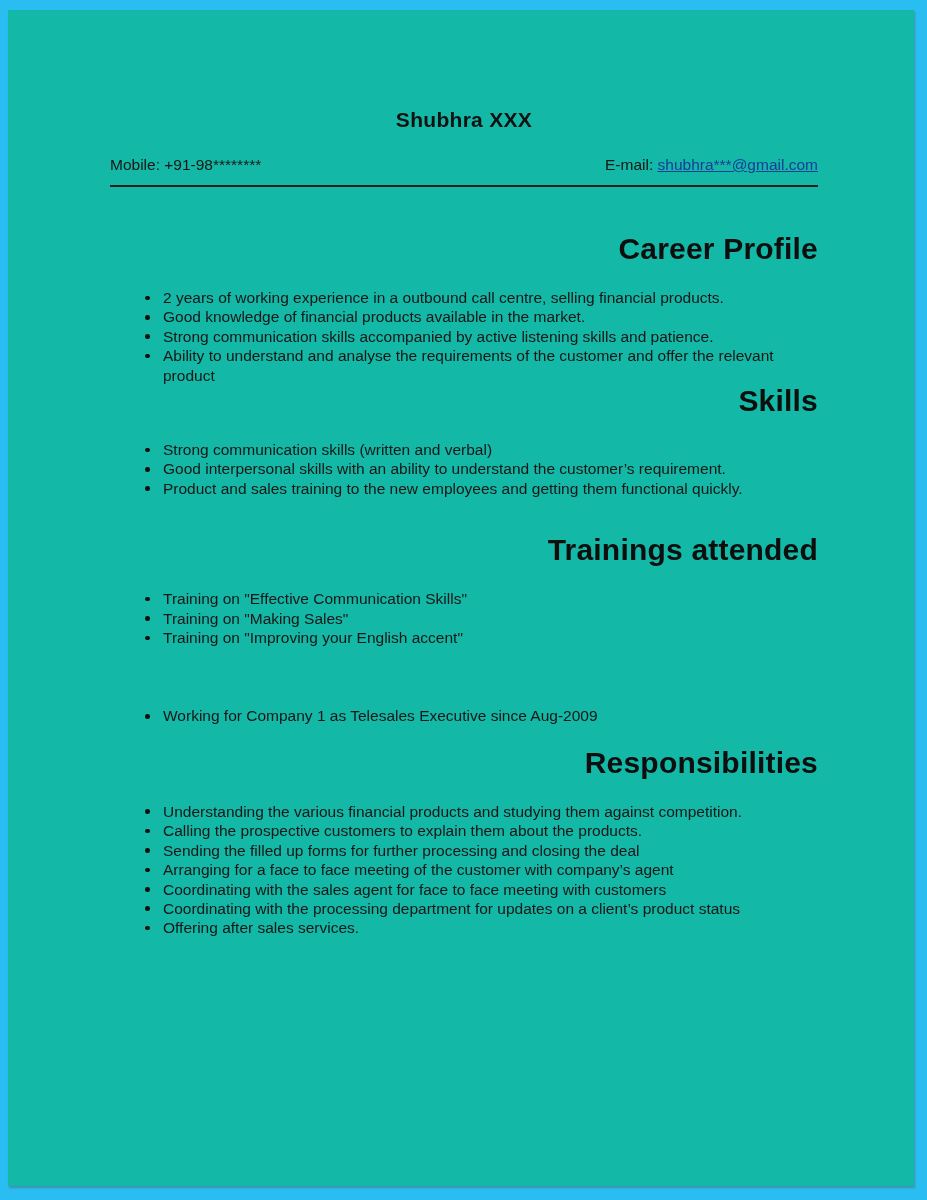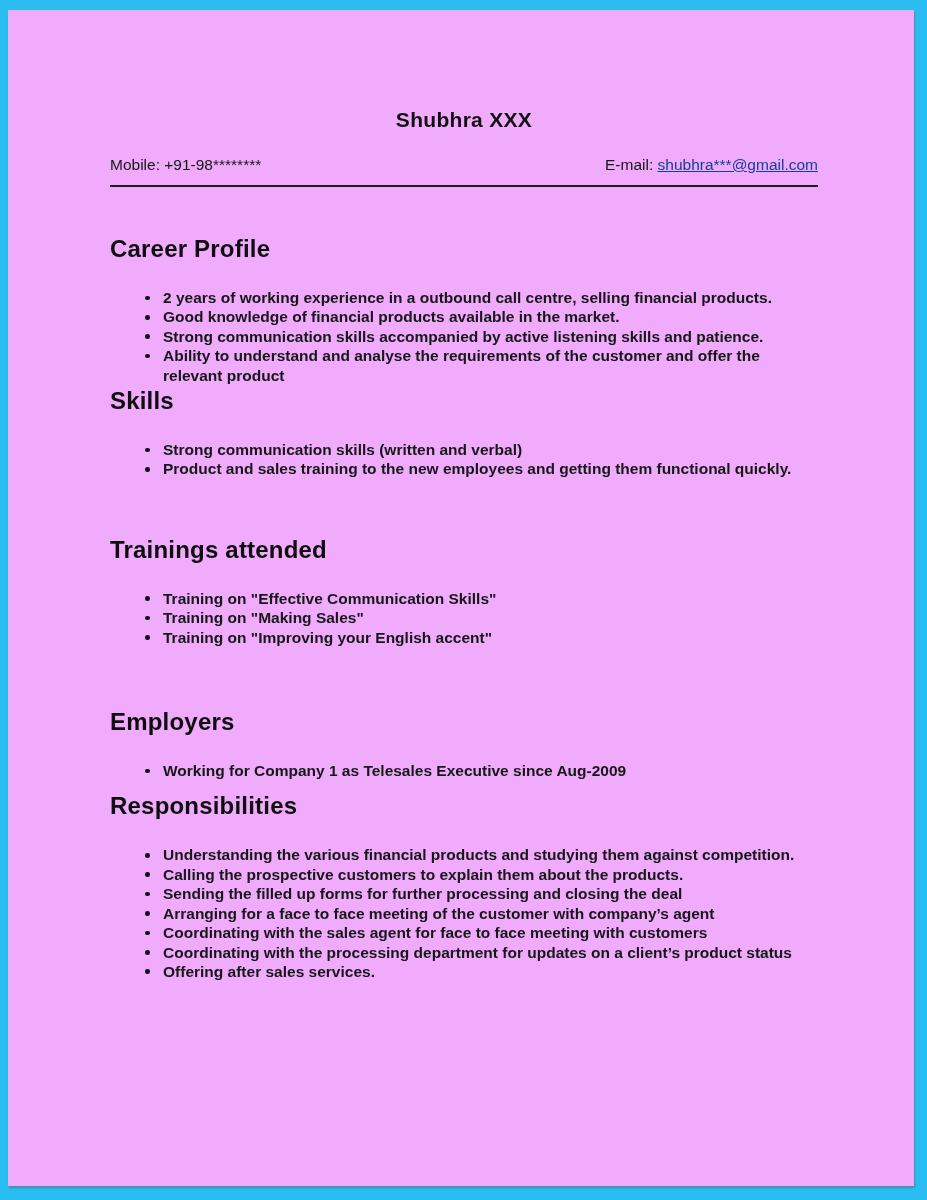--- a/index.html
+++ b/index.html
@@ -10,21 +10,21 @@
     position: relative;
     font-family: "Liberation Sans", sans-serif;
     overflow: hidden;
   }
   .page {
     position: absolute;
     left: 8px;
     top: 10px;
     right: 13px;
     bottom: 14px;
-    background: #f0abfc;
+    background: #14b8a6;
     box-sizing: border-box;
     padding: 0 96px 0 102px;
     box-shadow: 1px 2px 2px rgba(90,90,90,0.45);
     color: #1a1a1a;
   }
   .resume-name {
     margin: 97px 0 0 0;
     font-size: 21px;
     line-height: 26px;
     font-weight: bold;
@@ -46,39 +46,39 @@
     text-decoration: underline;
     cursor: pointer;
   }
   .rule {
     height: 2px;
     background: #1c1c1c;
     margin-top: 9px;
   }
   h2.sec-title {
     margin: 0;
-    font-size: 24px;
+    font-size: 30px;
     line-height: 32px;
     font-weight: bold;
     color: #0e0e0e;
     letter-spacing: 0.2px;
+    text-align: right;
   }
   .section.sec-career   { margin-top: 46px; }
   .section.sec-skills   { }
-  .section.sec-train    { margin-top: 55px; }
+  .section.sec-train    { margin-top: 36px; }
   .section.sec-empl     { margin-top: 59px; }
-  .section.sec-resp     { margin-top: 10px; }
+  .section.sec-resp     { margin-top: 21px; }
   ul.bullets {
     list-style: none;
     margin: 23px 0 0 0;
     padding: 0;
     font-size: 15.5px;
     line-height: 19.4px;
     color: #171717;
-    font-weight: bold;
   }
   ul.bullets li {
     position: relative;
     padding-left: 53px;
   }
   ul.bullets li::before {
     content: "";
     position: absolute;
     left: 35px;
     top: 7.5px;
@@ -115,35 +115,35 @@
       <li>Good knowledge of financial products available in the market.</li>
       <li>Strong communication skills accompanied by active listening skills and patience.</li>
       <li>Ability to understand and analyse the requirements of the customer and offer the relevant product</li>
     </ul>
   </section>
 
   <section class="section sec-skills">
     <h2 class="sec-title">Skills</h2>
     <ul class="bullets">
       <li>Strong communication skills (written and verbal)</li>
+      <li>Good interpersonal skills with an ability to understand the customer’s requirement.</li>
       <li>Product and sales training to the new employees and getting them functional quickly.</li>
     </ul>
   </section>
 
   <section class="section sec-train">
     <h2 class="sec-title">Trainings attended</h2>
     <ul class="bullets">
       <li>Training on "Effective Communication Skills"</li>
       <li>Training on "Making Sales"</li>
       <li>Training on "Improving your English accent"</li>
     </ul>
   </section>
 
   <section class="section sec-empl">
-    <h2 class="sec-title">Employers</h2>
     <ul class="bullets">
       <li>Working for Company 1 as Telesales Executive since Aug-2009</li>
     </ul>
   </section>
 
   <section class="section sec-resp">
     <h2 class="sec-title">Responsibilities</h2>
     <ul class="bullets">
       <li>Understanding the various financial products and studying them against competition.</li>
       <li>Calling the prospective customers to explain them about the products.</li>

